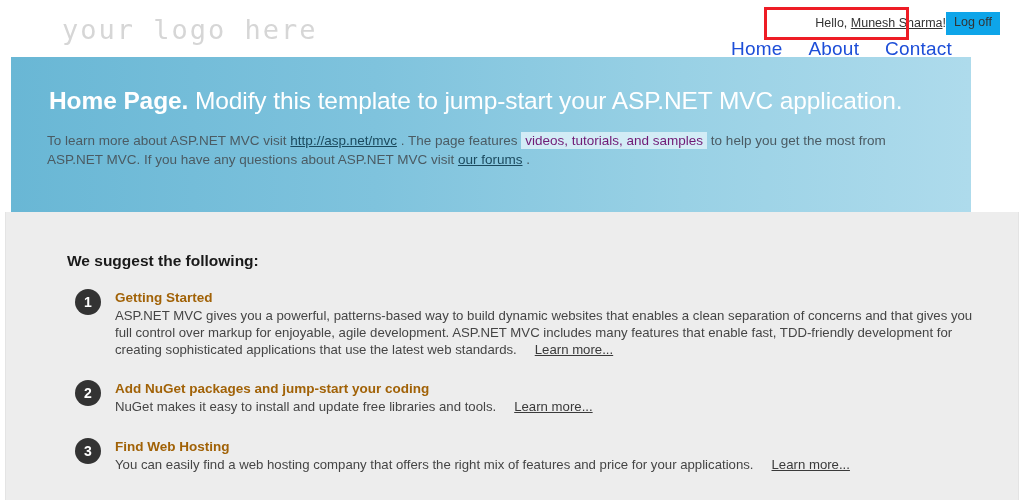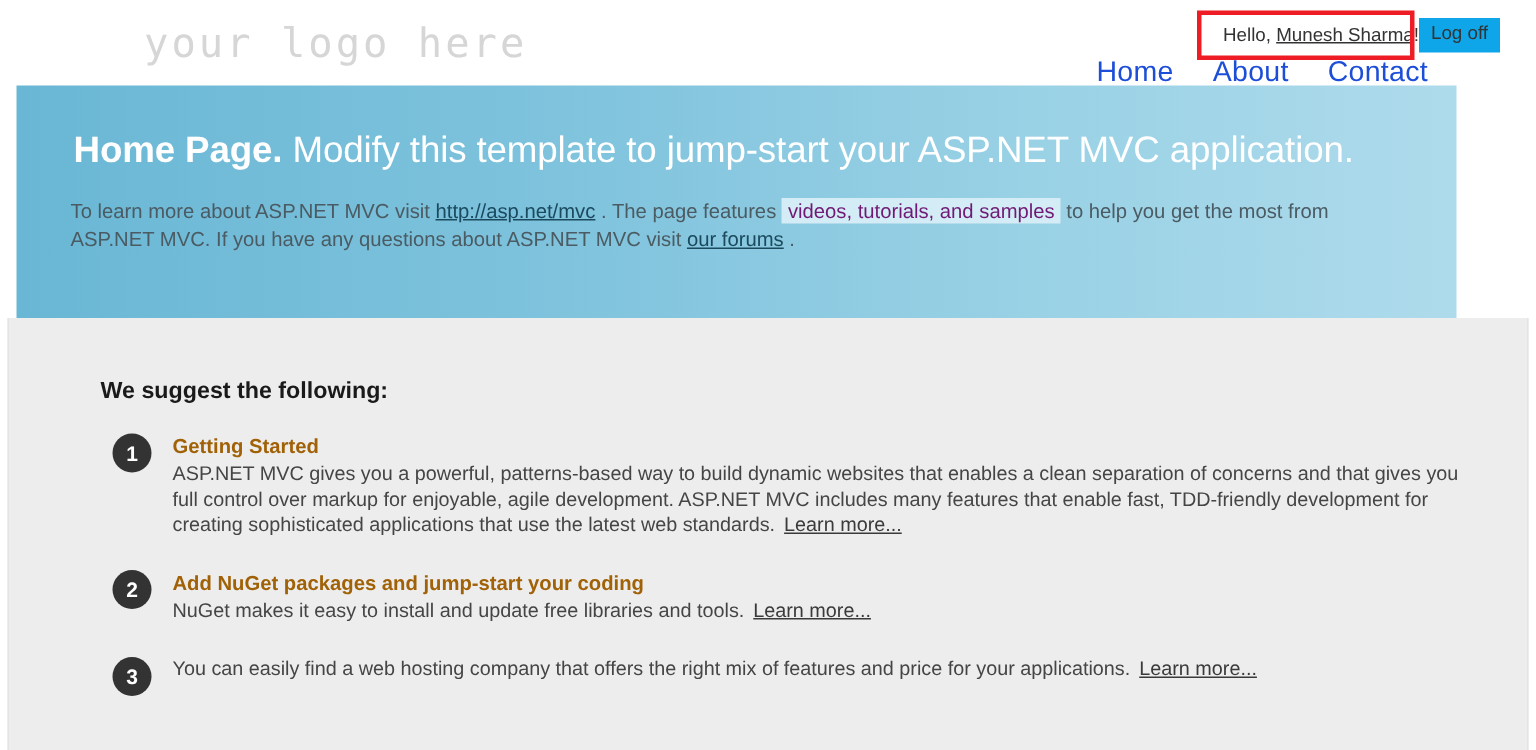--- a/index.html
+++ b/index.html
@@ -19,21 +19,20 @@
     width: 1024px;
     height: 500px;
     background: #ffffff;
   }
 
   
   .site-header {
     position: relative;
     height: 56px;
     background: #ffffff;
-    margin-left: 34px;
   }
 
   .logo {
     position: absolute;
     left: 62px;
     top: 14px;
     font-family: "DejaVu Sans Mono", "Liberation Mono", monospace;
     font-size: 27px;
     letter-spacing: 2px;
     color: #d6d6d6;
@@ -218,21 +217,21 @@
   }
   .item-desc {
     font-size: 13.2px;
     color: #454545;
     line-height: 16.8px;
     margin: 0;
   }
   .item-desc a {
     color: #3a3a3a;
     text-decoration: underline;
-    margin-left: 6px;
+    margin-left: 18px;
   }
 </style>
 </head>
 <body>
 
 <div id="page">
 
   <div class="site-header">
 
     <div class="logo">your logo here</div>
@@ -273,19 +272,20 @@
       </div>
 
       <div class="suggest-item">
         <div class="badge">2</div>
         <p class="item-title">Add NuGet packages and jump-start your coding</p>
         <p class="item-desc"><span>NuGet makes it easy to install and update free libraries and tools.</span><a href="#">Learn more...</a></p>
       </div>
 
       <div class="suggest-item">
         <div class="badge">3</div>
+        <p class="item-title">Find Web Hosting</p>
         <p class="item-desc"><span>You can easily find a web hosting company that offers the right mix of features and price for your applications.</span><a href="#">Learn more...</a></p>
       </div>
 
     </div>
   </div>
 
 </div>
 
 </body></html>

